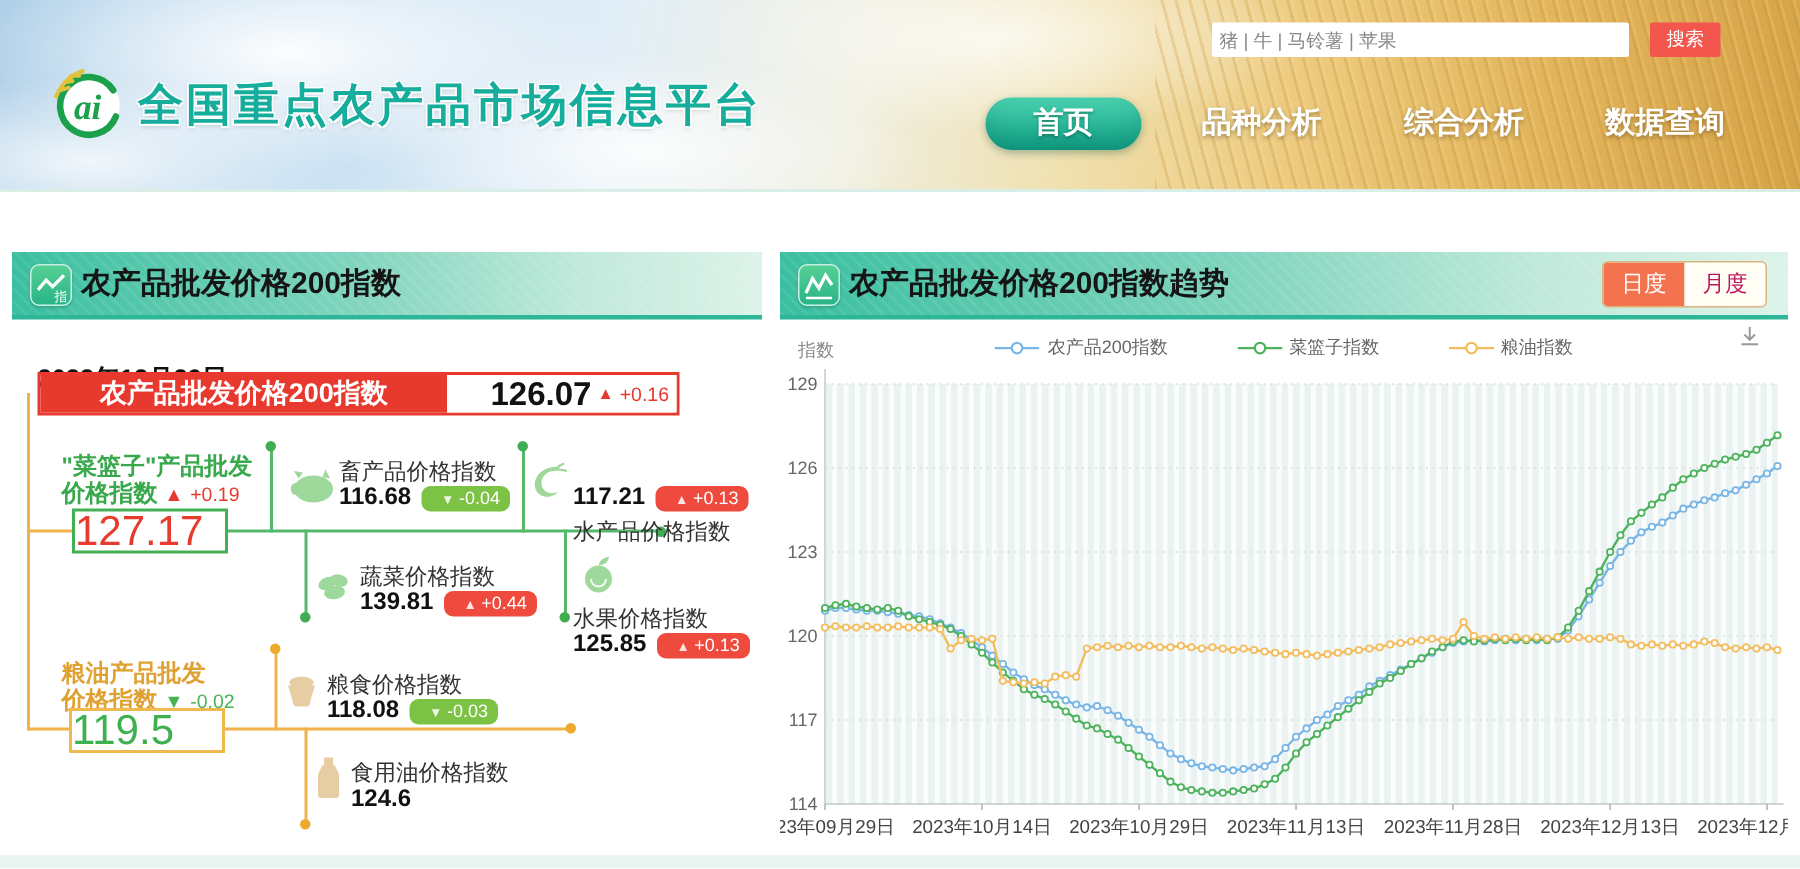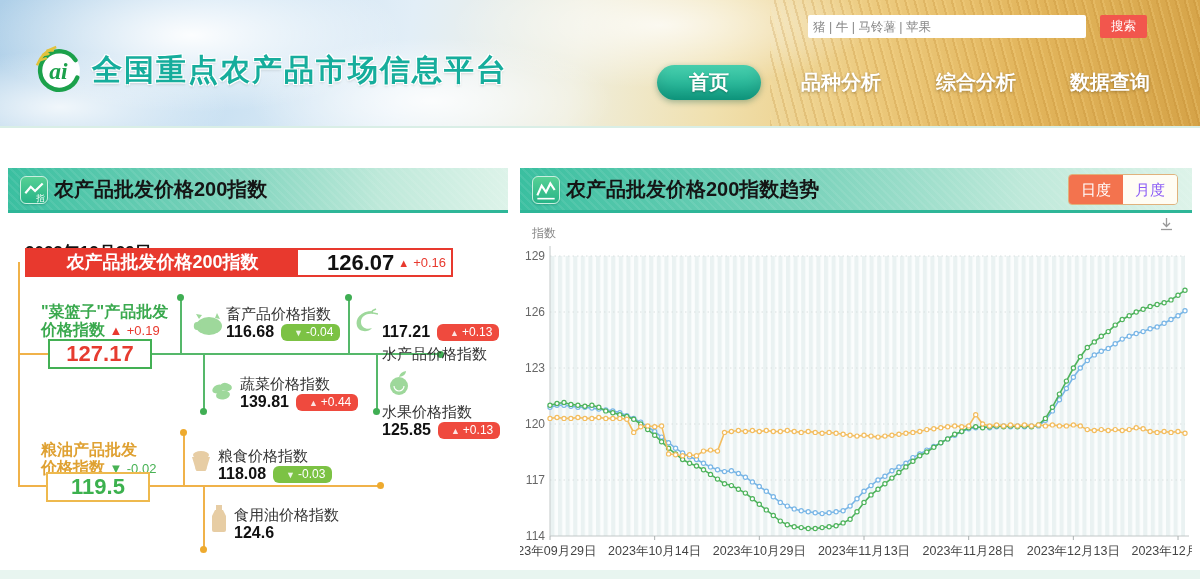--- a/index.html
+++ b/index.html
@@ -51,40 +51,40 @@
   #main-index-value{width:129px;background:#fff;display:flex;align-items:center;justify-content:center;gap:4px;padding-left:24px;}
   #main-index-value .val{font-size:22px;font-weight:bold;color:#111;line-height:25px;}
   .arr{font-size:11px;}
   .arr-up{color:#e8392e;}
   .arr-down{color:#47b254;}
   .chg-up{color:#e8392e;font-size:13px;}
   .chg-down{color:#47b254;font-size:13px;}
   .group-name{font-size:16px;font-weight:bold;line-height:18px;}
   .green-text{color:#3aa94e;}
   .orange-text{color:#dfa132;}
-  .value-box{width:100px;height:26px;background:#fff;text-align:center;line-height:26px;font-size:22px;font-weight:bold;}
+  .value-box{width:100px;height:26px;background:#fff;text-align:left;line-height:26px;font-size:28px;font-weight:normal;}
   #basket-box{border:2px solid #43b054;color:#e63c30;}
   #grain-box{border:2px solid #eeb94e;color:#3cb14e;}
   .h-line,.v-line{position:absolute;}
   .ln-green{background:#55b86a;}
   .ln-orange{background:#f0b24a;}
   .dot{position:absolute;width:7px;height:7px;border-radius:50%;}
   .dot-green{background:#3fae53;}
   .dot-orange{background:#eeaa2e;}
   .sub-label{font-size:15px;color:#333;white-space:nowrap;}
   .sub-value{font-size:16px;font-weight:bold;color:#111;white-space:nowrap;display:flex;align-items:center;}
   .badge{display:inline-block;margin-left:7px;padding:1px 7px 2px 13px;border-radius:6px;font-size:12px;font-weight:normal;color:#fff;}
   .badge .tri{font-size:9px;color:rgba(255,255,255,.85);margin-right:3px;}
   .badge-up{background:#ef4a3e;}
   .badge-down{background:#7cc244;}
 
   
   #right-panel{left:520px;width:672px;height:400px;}
   #toggle-group{position:absolute;right:14px;top:6px;display:flex;border:1px solid #e0b27c;border-radius:4px;overflow:hidden;margin-left:9px;}
-  .toggle-btn{width:54px;height:29px;line-height:29px;text-align:center;font-size:15px;cursor:pointer;background:#fffdf4;color:#8b5cf6;}
+  .toggle-btn{width:54px;height:29px;line-height:29px;text-align:center;font-size:15px;cursor:pointer;background:#fffdf4;color:#be185d;}
   .toggle-btn.active{background:#f3734e;color:#fff;}
   #chart-area{position:relative;width:672px;height:358px;}
   #y-axis-name{position:absolute;left:12px;top:12px;font-size:12px;color:#888;}
   #legend{position:absolute;left:0;top:10px;width:100%;display:flex;justify-content:center;gap:46px;}
   .legend-item{display:flex;align-items:center;gap:5px;font-size:12px;color:#666;cursor:pointer;}
   #download-icon{position:absolute;right:18px;top:4px;cursor:pointer;}
   #trend-svg{position:absolute;left:0;top:28px;}
 
   #footer-strip{position:absolute;left:0;top:570px;width:1200px;height:9px;background:#e8f5f0;}
 </style>
@@ -263,20 +263,43 @@
       </div>
       <div class="panel-title">农产品批发价格200指数趋势</div>
       <div id="toggle-group">
         <div class="toggle-btn active">日度</div>
         <div class="toggle-btn">月度</div>
       </div>
     </div>
 
     <div id="chart-area" class="panel-body">
       <div id="y-axis-name">指数</div>
+      <div id="legend">
+          <span class="legend-item">
+            <svg width="30" height="10">
+              <line x1="0" y1="5" x2="30" y2="5" stroke="#79b6e6" stroke-width="1.5"></line>
+              <circle cx="15" cy="5" r="3.5" fill="#fff" stroke="#79b6e6" stroke-width="1.5"></circle>
+            </svg>
+            <span>农产品200指数</span>
+          </span>
+          <span class="legend-item">
+            <svg width="30" height="10">
+              <line x1="0" y1="5" x2="30" y2="5" stroke="#4eb35c" stroke-width="1.5"></line>
+              <circle cx="15" cy="5" r="3.5" fill="#fff" stroke="#4eb35c" stroke-width="1.5"></circle>
+            </svg>
+            <span>菜篮子指数</span>
+          </span>
+          <span class="legend-item">
+            <svg width="30" height="10">
+              <line x1="0" y1="5" x2="30" y2="5" stroke="#f3bd5f" stroke-width="1.5"></line>
+              <circle cx="15" cy="5" r="3.5" fill="#fff" stroke="#f3bd5f" stroke-width="1.5"></circle>
+            </svg>
+            <span>粮油指数</span>
+          </span>
+        </div>
       <div id="download-icon">
         <svg width="15" height="15" viewBox="0 0 15 15">
           <path d="M7.5 1 v8 M4 6 l3.5 3.5 L11 6" stroke="#999" stroke-width="1.3" fill="none"></path>
           <path d="M2 12.5 h11" stroke="#999" stroke-width="1.3"></path>
         </svg>
       </div>
       <svg id="trend-svg" width="672" height="330">
           <defs>
             <pattern id="stripes" width="7.6" height="10" patternUnits="userSpaceOnUse">
               <rect width="4.4" height="10" fill="#eaf2f2"></rect>

